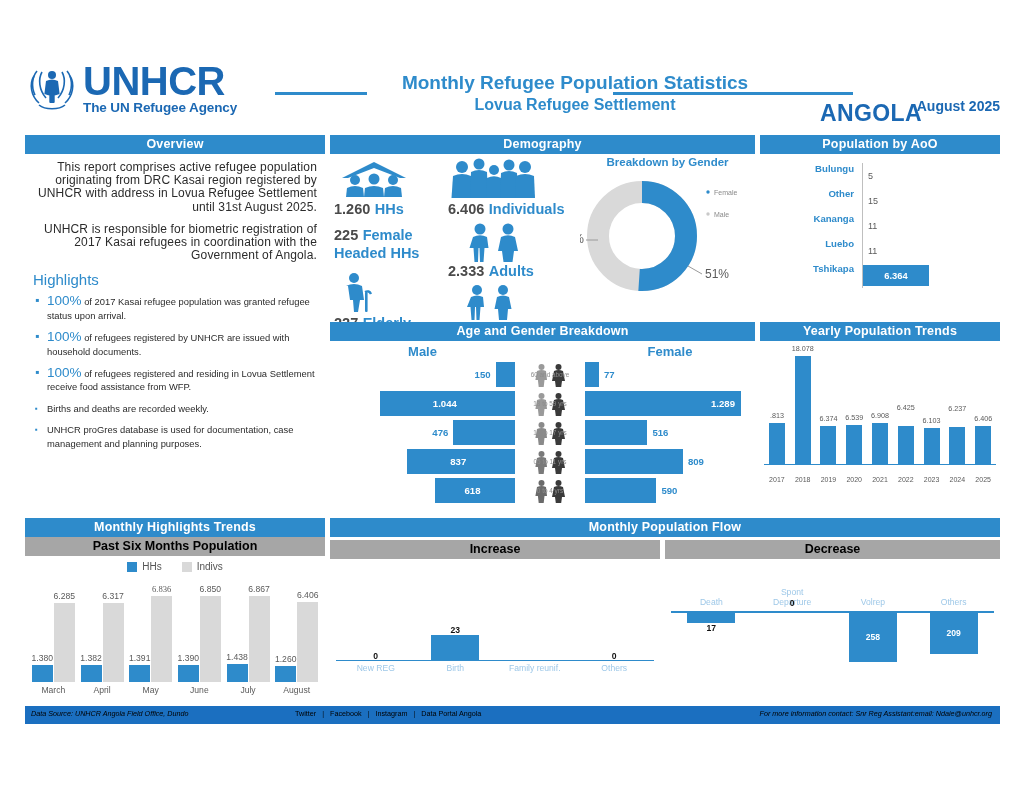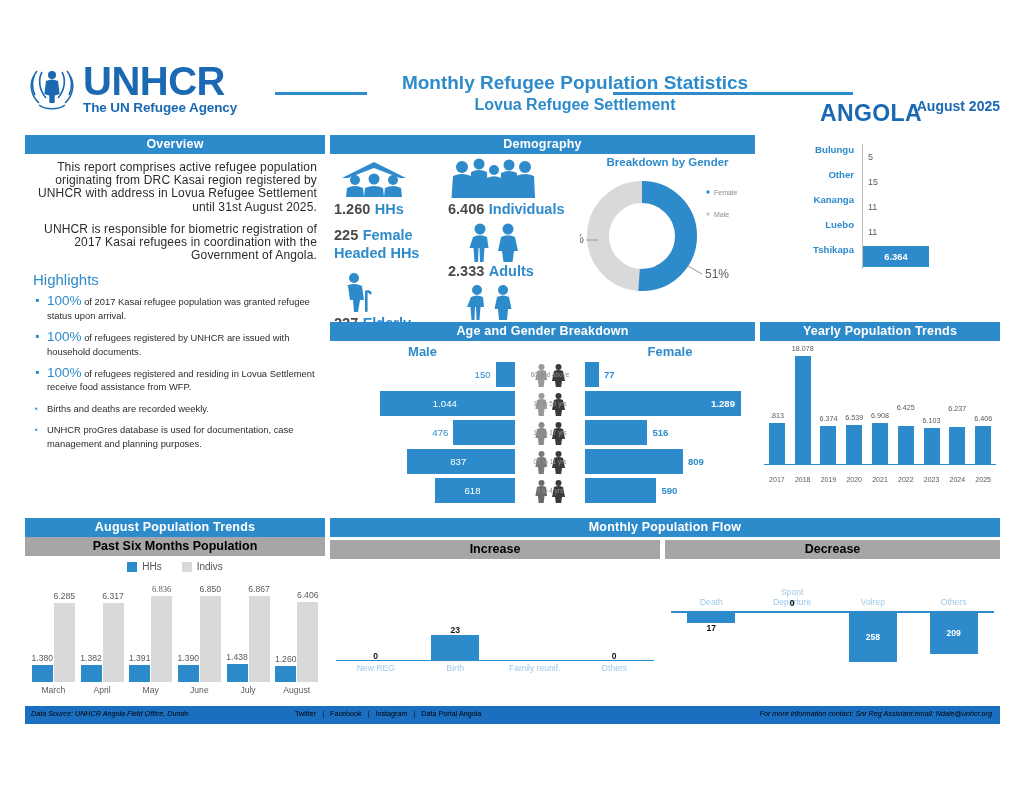--- a/index.html
+++ b/index.html
@@ -107,21 +107,21 @@
   .ag-body { position: relative; height: 172px; }
   .ag-hdr { display: flex; padding: 3px 0 2px 0; }
   .ag-male-h, .ag-fem-h {
     font-size: 13px; color: #2E8BCB; font-weight: bold; text-align: center;
   }
   .ag-male-h { width: 185px; }
   .ag-mid-h { width: 70px; }
   .ag-fem-h { width: 170px; }
   .ag-row { display: flex; align-items: stretch; height: 27px; margin-bottom: 2px; }
   .ag-left { width: 185px; display: flex; justify-content: flex-end; align-items: center; }
-  .ag-lnum { font-size: 9.6px; color: #2E8BCB; font-weight: normal; padding-right: 5px; }
+  .ag-lnum { font-size: 9.6px; color: #2E8BCB; font-weight: bold; padding-right: 5px; }
   .ag-lnum.inside { color: #fff; position: absolute; right: 6px; }
   .ag-bar { background: #2E8BCB; height: 25px; position: relative; display: flex; align-items: center; }
   .ag-mid { width: 70px; display: flex; align-items: center; justify-content: center; gap: 2px; position: relative; }
   .ag-agelbl {
     font-size: 6.4px; color: #8d8d8d; white-space: nowrap;
     position: absolute; left: 50%; transform: translateX(-50%);
   }
   .ag-right { width: 170px; display: flex; align-items: center; }
   .ag-rnum { font-size: 9.6px; color: #2E8BCB; font-weight: bold; padding-left: 5px; }
   .ag-rnum.inside { color: #fff; position: absolute; right: 6px; padding: 0; }
@@ -344,20 +344,21 @@
           <circle cx="128" cy="22" r="1.7" fill="#2E8BCB"></circle>
           <text x="134" y="25" font-family="Liberation Sans, sans-serif" font-size="7" fill="#8a8a8a" id="lgF">Female</text>
           <circle cx="128" cy="44" r="1.7" fill="#C9C9C9"></circle>
           <text x="134" y="47" font-family="Liberation Sans, sans-serif" font-size="7" fill="#8a8a8a" id="lgM">Male</text>
         </svg>
       </div>
     </div>
   </div>
 
   <div class="aoo">
+    <div class="bar-blue">Population by AoO</div>
     <div class="aoo-body" id="aoo-rows">
         <div class="aoo-row">
           <div class="aoo-name">Bulungu</div>
           <div class="aoo-barcell">
             <div class="aoo-val">5</div>
           </div>
         </div>
         <div class="aoo-row">
           <div class="aoo-name">Other</div>
           <div class="aoo-barcell">
@@ -579,21 +580,21 @@
             <div class="yr-x">2022</div>
             <div class="yr-x">2023</div>
             <div class="yr-x">2024</div>
             <div class="yr-x">2025</div>
           </div>
       </div>
     </div>
   </div>
 
   <div class="monthly">
-    <div class="bar-blue">August Population Trends</div>
+    <div class="bar-blue">Monthly Highlights Trends</div>
     <div class="bar-grey">Past Six Months Population</div>
     <div class="mt-body">
       <div class="mt-legend">
         <div class="lg">
           <span class="lg-sw" style="background:#2E8BCB"></span>
           <span>HHs</span>
         </div>
         <div class="lg">
           <span class="lg-sw" style="background:#D9D9D9"></span>
           <span>Indivs</span>

